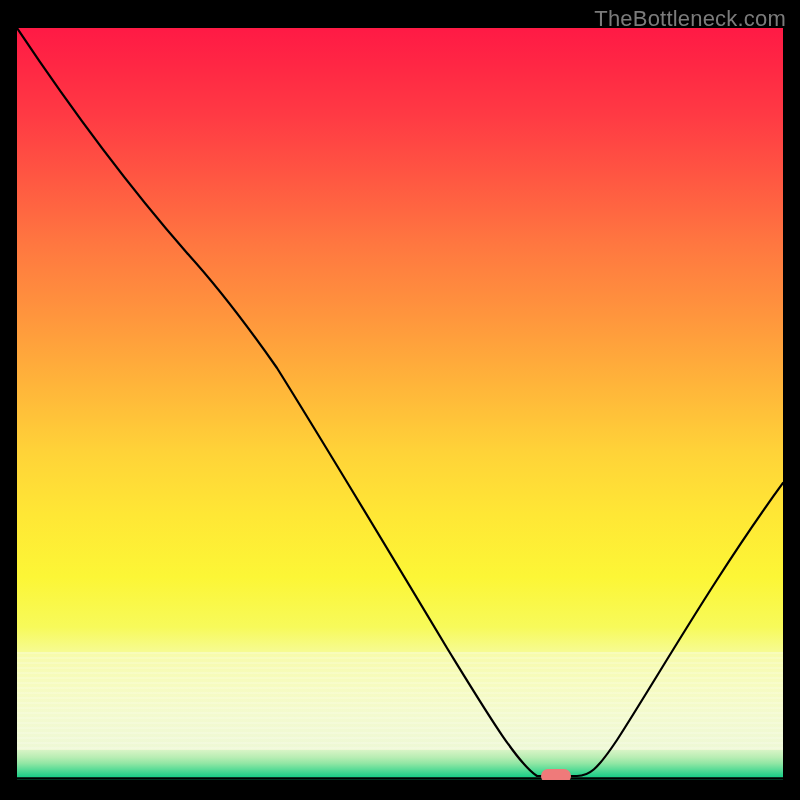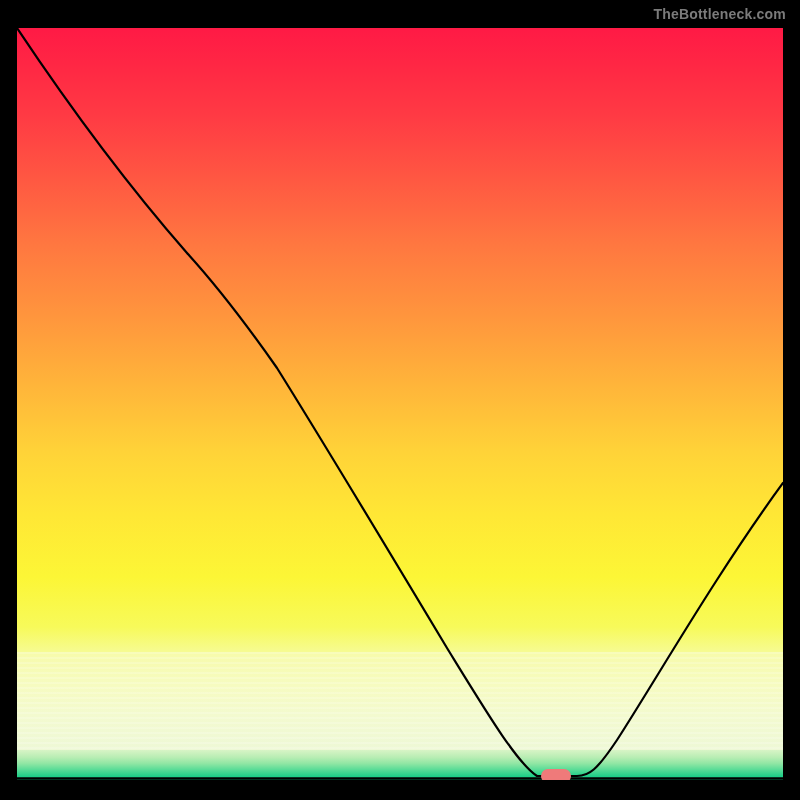--- a/index.html
+++ b/index.html
@@ -14,22 +14,22 @@
   .frame {
     position: relative;
     width: 800px;
     height: 800px;
     background: #000;
   }
   .watermark {
     position: absolute;
     top: 6px;
     right: 14px;
-    font-size: 14px;
-    font-weight: 700;
+    font-size: 22px;
+    font-weight: 400;
     color: #7b7b7b;
     letter-spacing: 0.2px;
     z-index: 40;
     user-select: none;
   }
   .plot {
     position: absolute;
     left: 17px;
     top: 28px;
     width: 766px;

